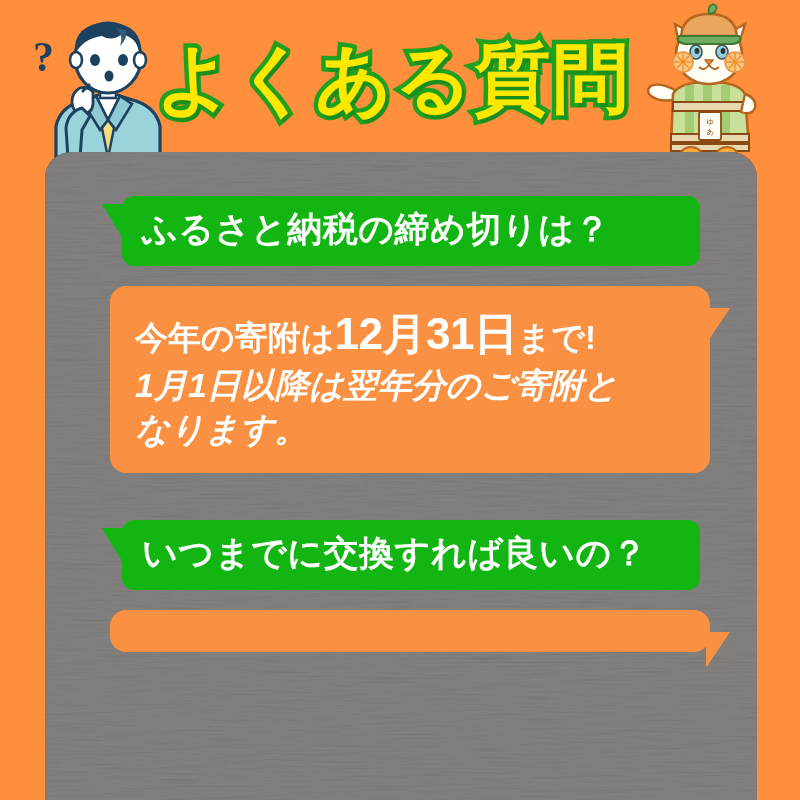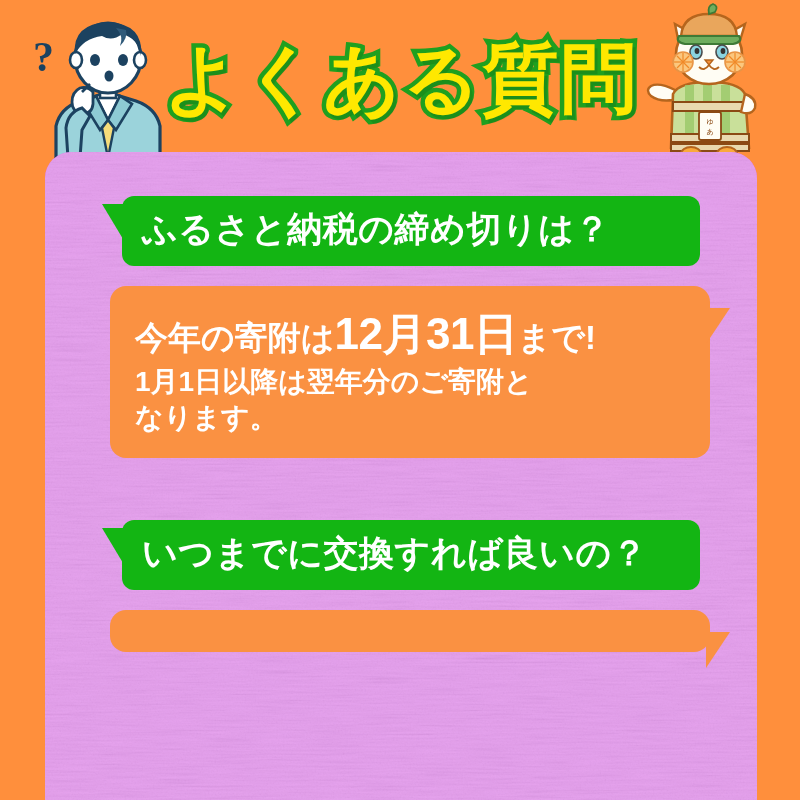--- a/index.html
+++ b/index.html
@@ -37,21 +37,21 @@
     font-size: 42px;
     font-weight: bold;
     color: #1C4260;
     font-family: "Liberation Serif", serif;
     line-height: 1;
   }
 
   
   #header-title {
     position: absolute;
-    left: 176px; top: 24px;
+    left: 168px; top: 24px;
     width: 450px;
     height: 110px;
     display: flex;
     align-items: center;
     justify-content: center;
   }
   #header-title-text {
     font-size: 76px;
     font-weight: 900;
     letter-spacing: 2px;
@@ -68,21 +68,21 @@
     position: absolute;
     left: 645px; top: 2px;
     width: 130px; height: 160px;
   }
 
   
   #panel {
     position: absolute;
     left: 45px; top: 152px;
     width: 712px; height: 648px;
-    background: #d946ef;
+    background: #000000;
     border-radius: 26px 26px 0 0;
     overflow: hidden;
   }
   #panel-texture {
     position: absolute; inset: 0;
     opacity: 0.55;
   }
 
   
   .faq-block { position: absolute; left: 0; width: 712px; }
@@ -145,23 +145,24 @@
     font-size: 33px;
     white-space: nowrap;
     margin-bottom: 2px;
   }
   .answer-emph {
     font-size: 44px;
     font-weight: 900;
     letter-spacing: -0.5px;
   }
   .answer-line-body {
-    font-size: 28px;
+    font-size: 34px;
     font-weight: bold;
     white-space: nowrap;
+    font-style: italic;
   }
 
   
   svg { display: block; overflow: visible; }
 </style>
 </head>
 <body>
 
 <div id="header-band">
 

